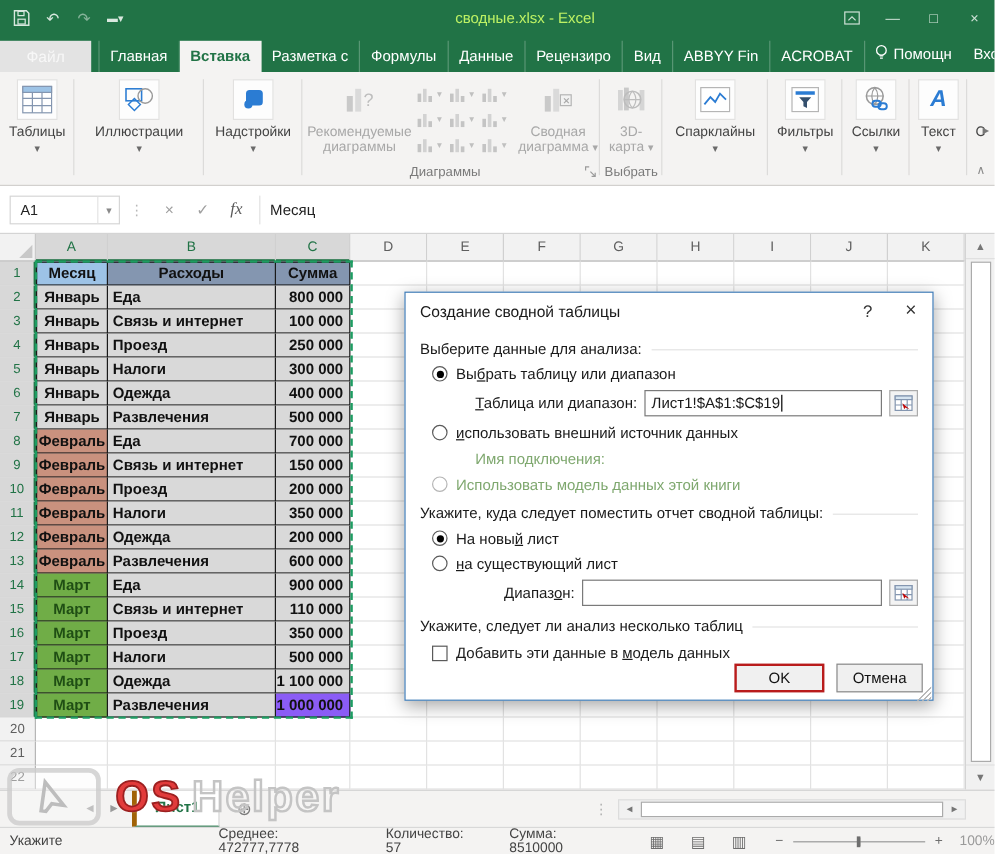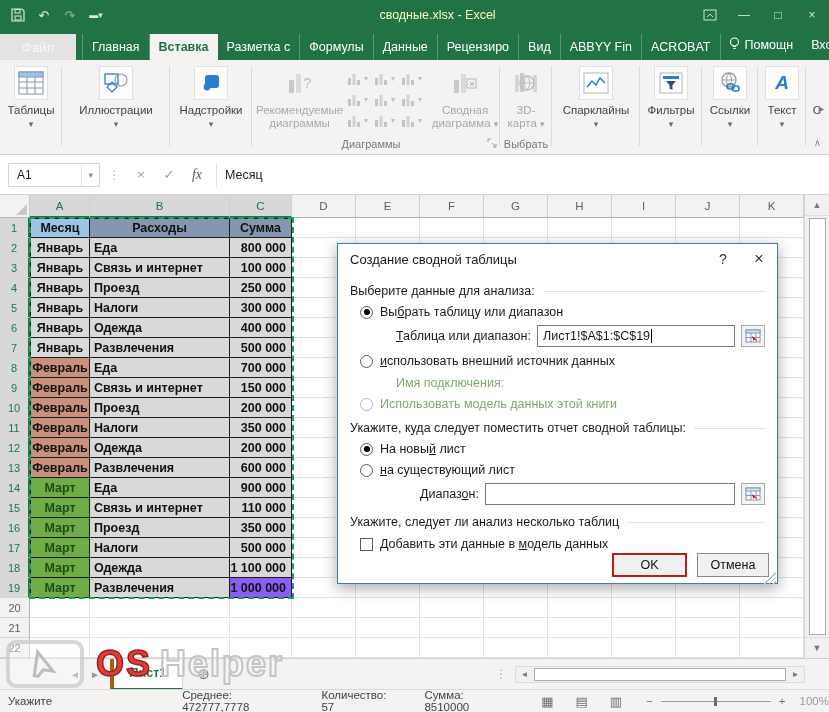--- a/index.html
+++ b/index.html
@@ -4,21 +4,21 @@
 <style>
   * { margin:0; padding:0; box-sizing:border-box; }
   html,body { width:829px; height:712px; overflow:hidden; }
   body { font-family:"Liberation Sans", sans-serif; font-size:12px; background:#fff; }
   #app { position:relative; width:829px; height:712px; background:#fff; overflow:hidden; }
 
   
   .titlebar { position:absolute; left:0; top:0; width:829px; height:30px; background:#217346; display:flex; align-items:center; color:#fff; }
   .qat { display:flex; align-items:center; gap:10px; padding-left:10px; width:200px; }
   .qat .qicon { width:16px; height:16px; display:inline-flex; align-items:center; justify-content:center; color:#d9e8df; font-size:13px; }
-  .title-text { position:absolute; left:0; right:0; text-align:center; font-size:12.5px; color:#fef9c3;margin-left:46px; }
+  .title-text { position:absolute; left:0; right:0; text-align:center; font-size:12.5px; color:#bef264;margin-left:46px; }
   .winctrls { margin-left:auto; display:flex; align-items:center; }
   .winctrls .wbtn { width:34px; height:30px; display:flex; align-items:center; justify-content:center; color:#cfe2d7; font-size:12px; }
 
   
   .tabbar { position:absolute; left:0; top:30px; width:829px; height:30px; background:#217346; display:flex; align-items:flex-end; color:#fff; }
   .file-tab { height:26px; margin:0 6px 0 0; padding:0 22px; background:#e3e3e3; color:#f7f7f7; display:flex; align-items:center; font-size:13px; }
   .rtab { height:26px; padding:0 9px; display:flex; align-items:center; font-size:12.5px; white-space:nowrap; border-right:1px solid rgba(255,255,255,.25); }
   .rtab.first { border-left:1px solid rgba(255,255,255,.25); }
   .rtab.active { background:#f4f3f2; color:#217346; font-weight:bold; border-right:none; }
   .tabbar-right { margin-left:auto; display:flex; align-items:center; height:30px; }
@@ -77,21 +77,21 @@
   .vthumb { flex:1; width:17px; margin:2px 0; background:#ffffff; border:1px solid #ababab; }
 
   
   .dialog { position:absolute; left:337px; top:243px; width:441px; height:341px; background:#fff; border:1px solid #3e7bb6; box-shadow:0 4px 14px rgba(0,0,0,.35); z-index:50; font-size:12.5px; color:#1a1a1a; }
   .dlg-title { height:30px; display:flex; align-items:center; padding-left:12px; font-size:13px; color:#1a1a1a; }
   .dlg-title .sp { flex:1; }
   .dlg-tbtn { width:36px; height:30px; display:flex; align-items:center; justify-content:center; font-size:14px; color:#333; }
   .dlg-body { position:relative; height:311px; padding:2px 12px 0 12px; }
   .sectionrow { display:flex; align-items:center; gap:8px; margin-top:8px; }
   .sectionrow .rule { flex:1; height:1px; background:#e3e3e3; }
-  .radiorow { display:flex; align-items:center; gap:7px; margin:7px 0 0 10px; }
+  .radiorow { display:flex; align-items:flex-start; gap:7px; margin:7px 0 0 10px; }
   .radio { width:13px; height:13px; border:1px solid #5a5a5a; border-radius:50%; position:relative; flex:none; background:#fff; }
   .radio.on::after { content:""; position:absolute; left:2.5px; top:2.5px; width:6px; height:6px; border-radius:50%; background:#000; }
   .radio.dis { border-color:#b5b5b5; }
   .dis-text { color:#a9a9a9; }
   .rangerow { display:flex; align-items:center; gap:6px; margin:6px 0 0 46px; }
   .rangerow2 { display:flex; align-items:center; gap:6px; margin:6px 0 0 70px; }
   .txtinput { flex:1; height:22px; border:1px solid #7a7a7a; background:#fff; display:flex; align-items:center; padding-left:5px; font-size:12.5px; overflow:hidden; white-space:nowrap; }
   .caret { display:inline-block; width:1px; height:14px; background:#000; margin-left:1px; }
   .pickbtn { width:24px; height:22px; border:1px solid #ababab; background:#f3f3f3; display:flex; align-items:center; justify-content:center; flex:none; }
   .graybtn { margin:7px 0 0 46px; width:148px; height:22px; background:#efefef; border:1px solid #d2d2d2; color:#b2b2b2; display:flex; align-items:center; justify-content:center; font-size:12.5px; }

